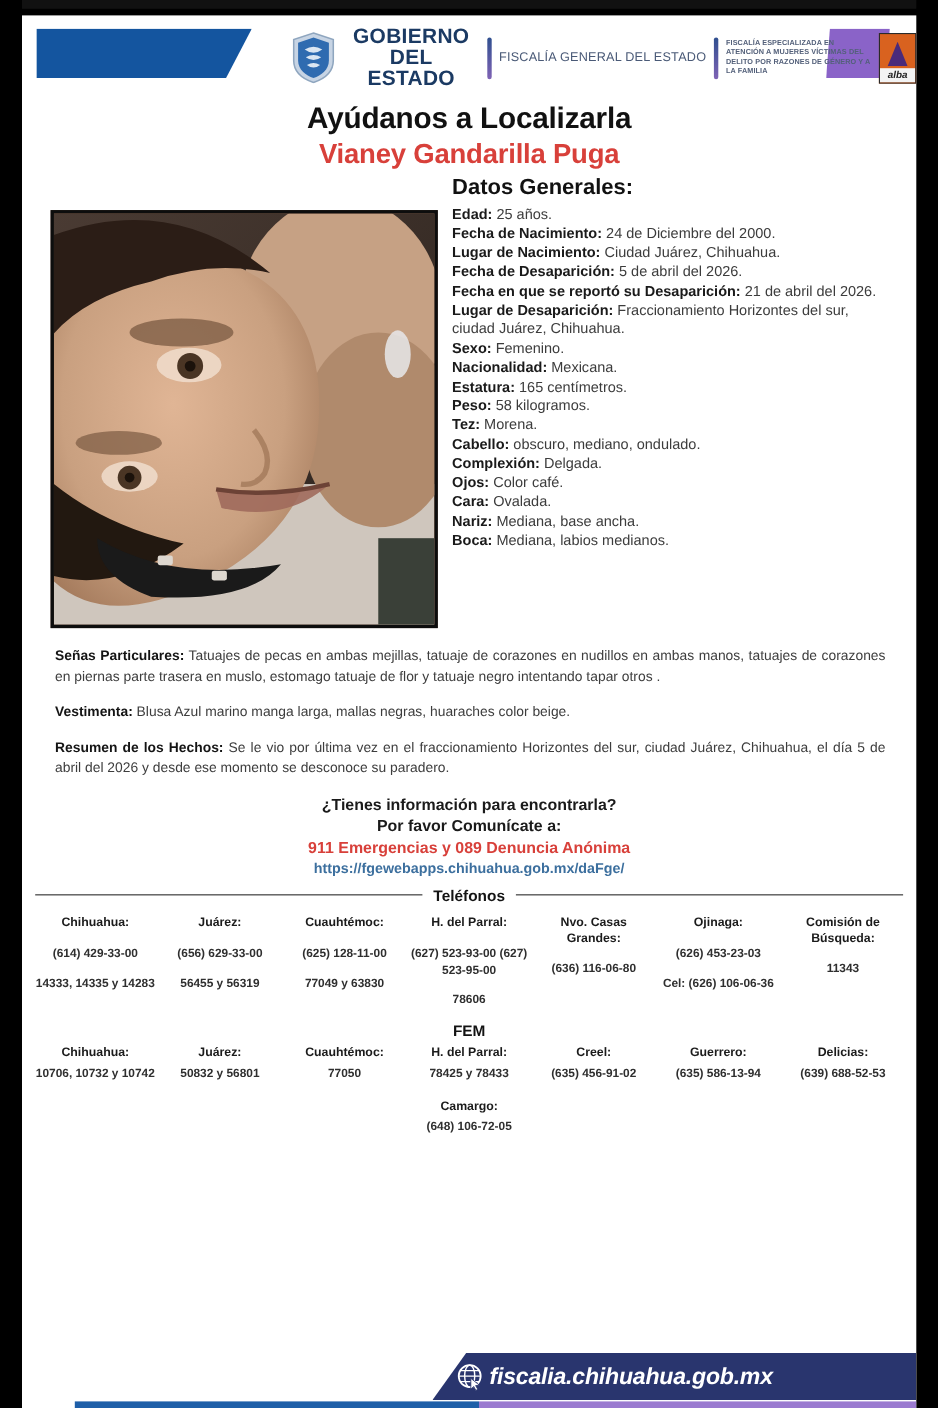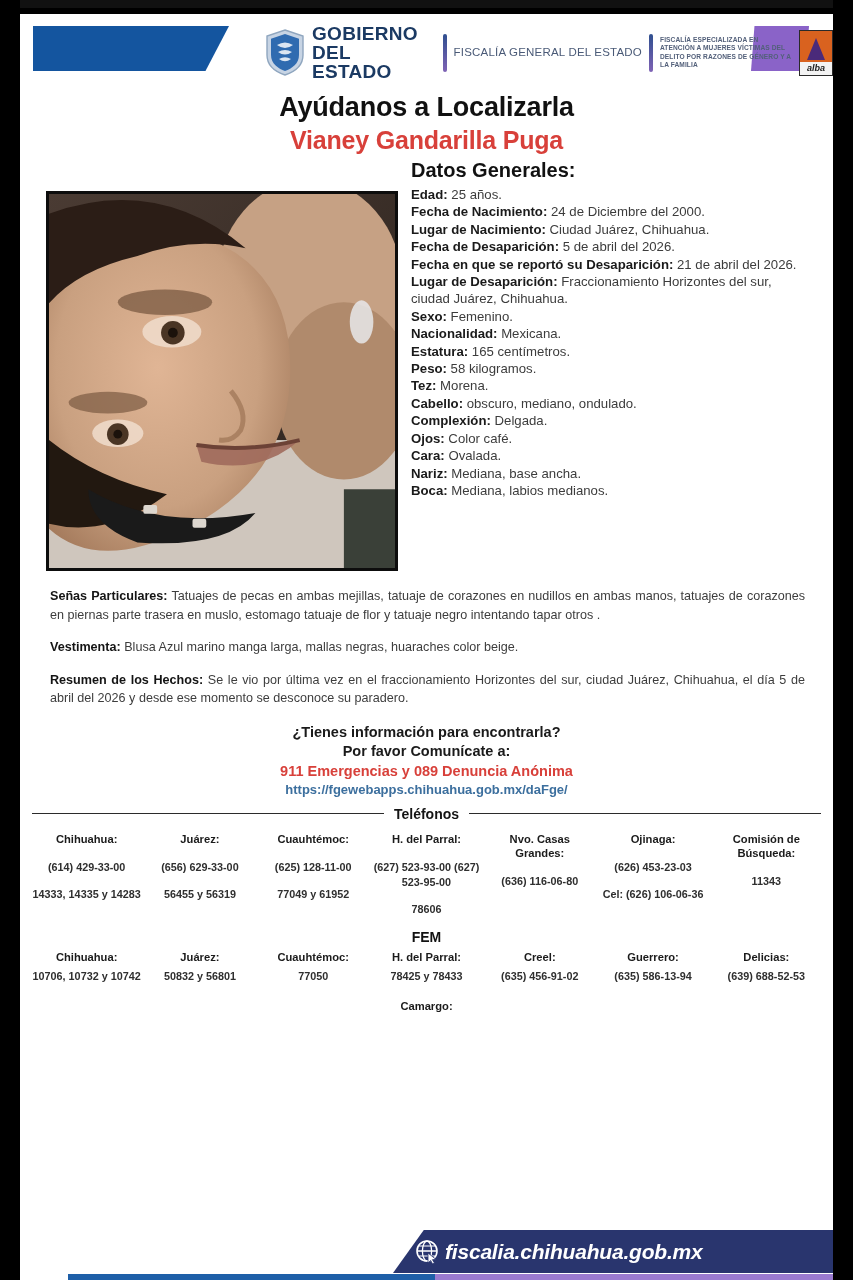--- a/index.html
+++ b/index.html
@@ -32,21 +32,21 @@
     background:#8a63c8;
     clip-path: polygon(6% 0, 100% 0, 94% 100%, 0 100%);
   }
   .logo-row {
     position:absolute; left:245px; top:10px;
     display:flex; align-items:center; gap:7px;
   }
   .shield { width:40px; height:47px; flex:0 0 auto; }
   .gob-text {
     font-weight:bold; font-size:19px; line-height:19px;
-    color:#1b3a63; letter-spacing:0.3px;
+    color:#1b3a63; letter-spacing:0.3px;text-align:center;
   }
   .vbar { width:4px; height:38px; border-radius:2px; flex:0 0 auto;
           background:linear-gradient(#2f4f8f,#7f63b5); }
   .fgen {
     font-weight:normal; font-size:11.5px; line-height:12.5px;
     color:#4a5a77; letter-spacing:0.2px; white-space:nowrap;
   }
   .fesp {
     font-weight:bold; font-size:6.6px; line-height:8.2px;
     color:#53607a; letter-spacing:0.1px; max-width:132px;
@@ -272,21 +272,21 @@
         <div class="nums2">14333, 14335 y 14283</div>
       </div>
       <div class="pcol">
         <div class="city">Juárez:</div>
         <div class="nums">(656) 629-33-00</div>
         <div class="nums2">56455 y 56319</div>
       </div>
       <div class="pcol">
         <div class="city">Cuauhtémoc:</div>
         <div class="nums">(625) 128-11-00</div>
-        <div class="nums2">77049 y 61952</div>
+        <div class="nums2">77049 y 63830</div>
       </div>
       <div class="pcol">
         <div class="city">H. del Parral:</div>
         <div class="nums">(627) 523-93-00 (627) 523-95-00</div>
         <div class="nums2">78606</div>
       </div>
       <div class="pcol">
         <div class="city">Nvo. Casas Grandes:</div>
         <div class="nums">(636) 116-06-80</div>
       </div>
@@ -328,20 +328,21 @@
         <div class="nums">(635) 586-13-94</div>
       </div>
       <div class="pcol">
         <div class="city">Delicias:</div>
         <div class="nums">(639) 688-52-53</div>
       </div>
     </div>
 
   <div class="camargo">
     <div class="city">Camargo:</div>
+    <div class="nums">(648) 106-72-05</div>
   </div>
 
   <div class="footer">
     <div class="bottom-strip"></div>
     <div class="foot-band">
       <svg class="globe" viewBox="0 0 26 26">
         <circle cx="12" cy="12" r="10" fill="none" stroke="#ffffff" stroke-width="1.6"></circle>
         <ellipse cx="12" cy="12" rx="4.6" ry="10" fill="none" stroke="#ffffff" stroke-width="1.3"></ellipse>
         <line x1="2" y1="12" x2="22" y2="12" stroke="#ffffff" stroke-width="1.3"></line>
         <line x1="3.5" y1="7" x2="20.5" y2="7" stroke="#ffffff" stroke-width="1.1"></line>

